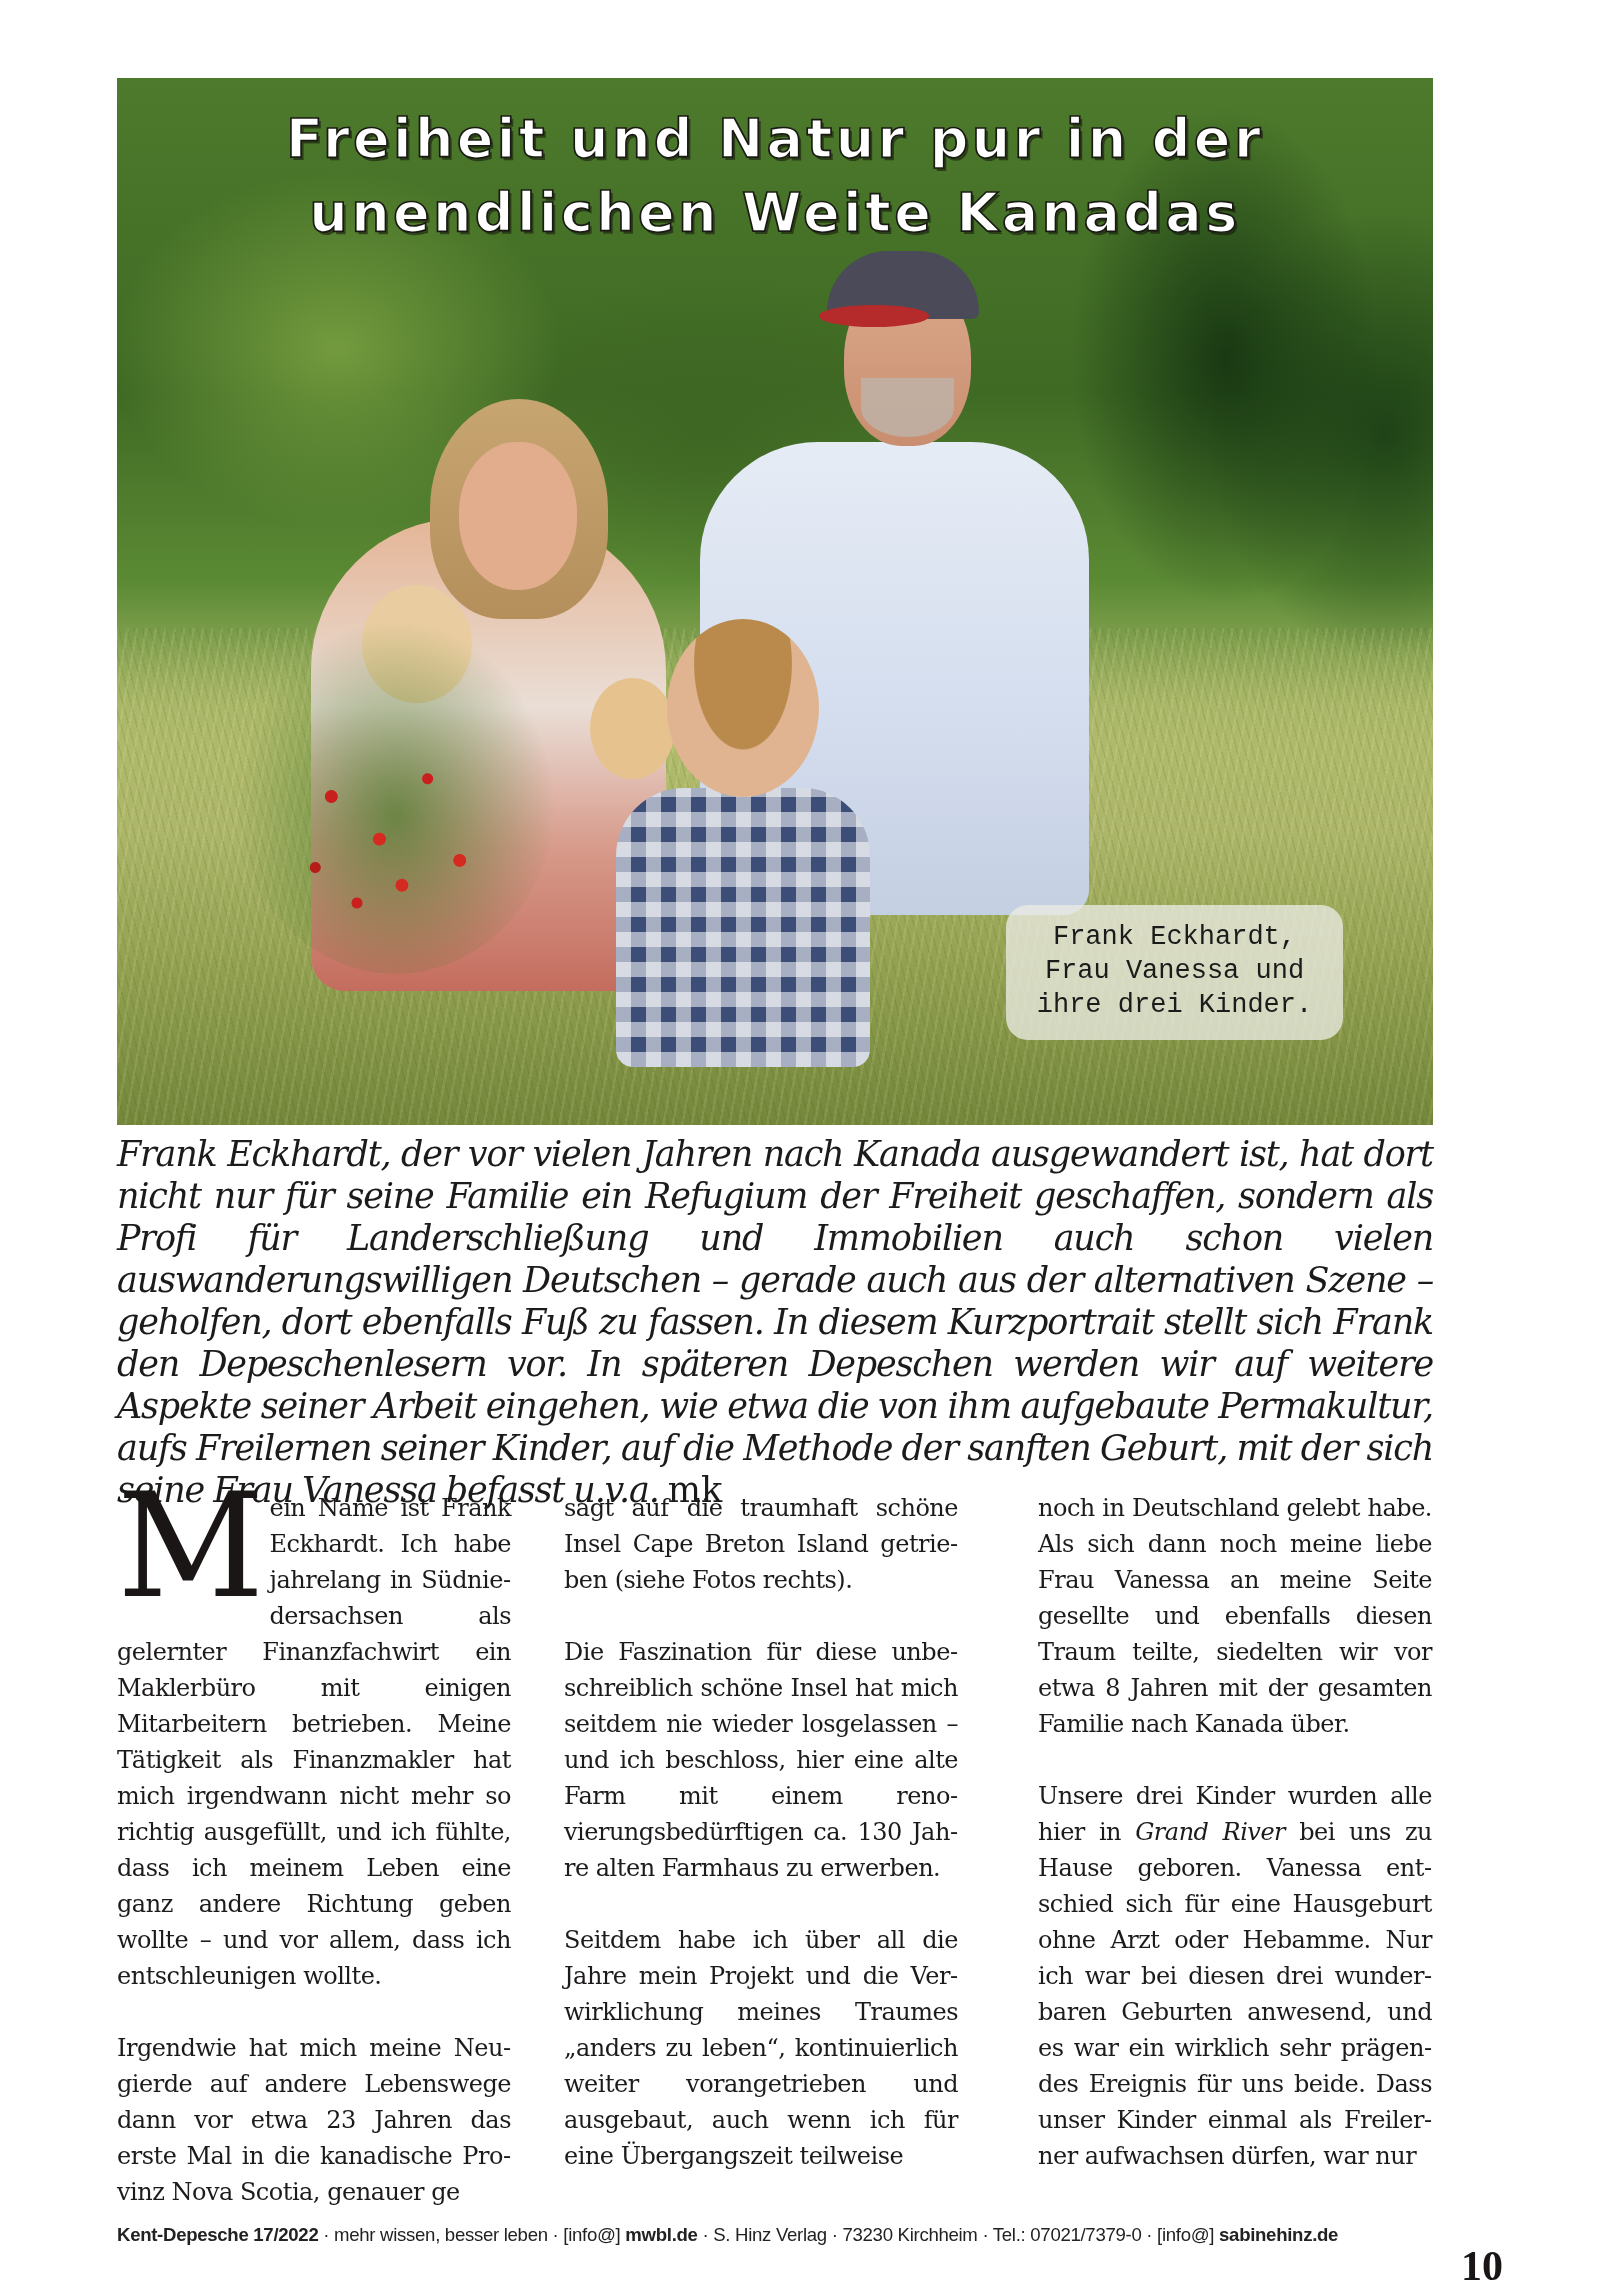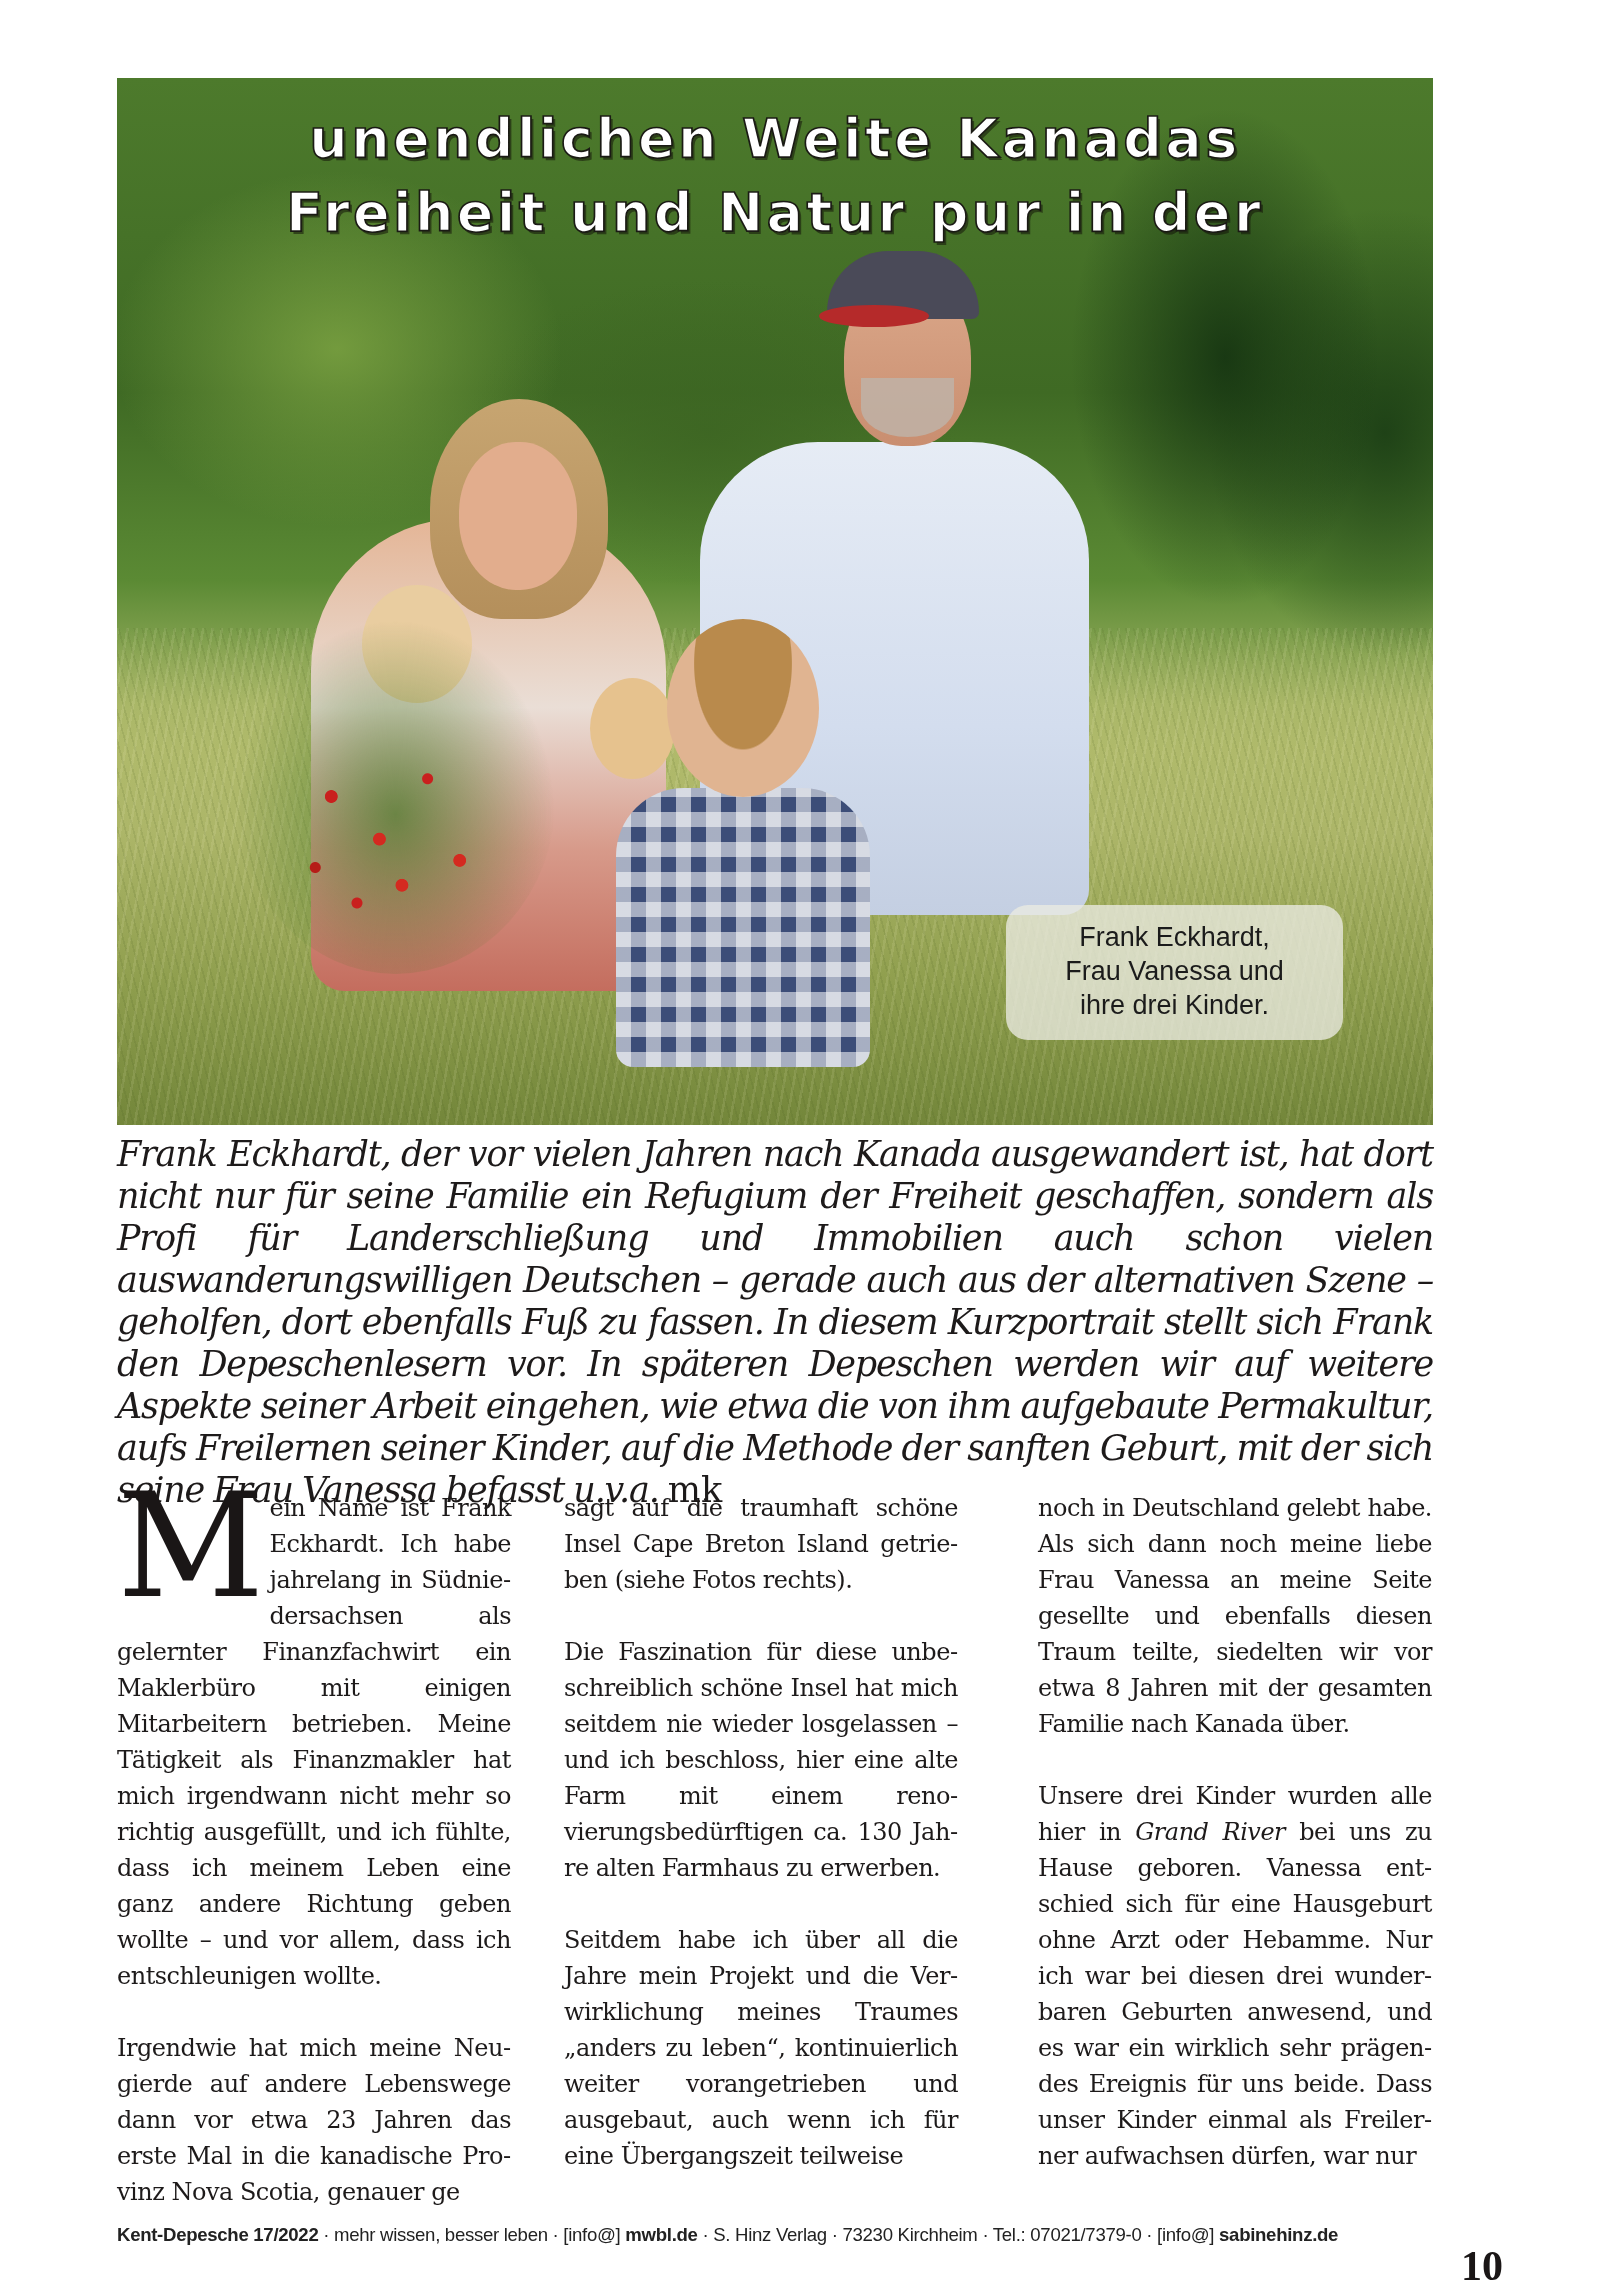--- a/index.html
+++ b/index.html
@@ -70,21 +70,21 @@
       font-family: "DejaVu Sans", sans-serif; font-weight: bold;
       font-size: 54px; line-height: 74px; letter-spacing: 3.4px;
       color: #ffffff;
       -webkit-text-stroke: 1.7px #1a1a14;
       text-shadow: 2.5px 2.5px 0 rgba(20,20,10,0.55);
     }
     .photo-caption {
       position: absolute; left: 889px; top: 827px; width: 337px; height: 135px;
       border-radius: 22px;
       background: rgba(235,235,225,0.78);
-      font-family: Liberation Sans, sans-serif; font-size: 27px; line-height: 34px;
+      font-family: Liberation Mono, monospace; font-size: 27px; line-height: 34px;
       color: #1b1b1b; text-align: center;
       padding-top: 15px;
     }
     .photo-caption span { display: block; }
 
     
     .intro {
       position: absolute; left: 117px; top: 1133px; width: 1316px;
       font-family: "DejaVu Serif", serif; font-style: italic; font-size: 35px; line-height: 42px;
       letter-spacing: -1.2px; word-spacing: -0.8px;
@@ -135,22 +135,22 @@
   <div class="fig woman-body"></div>
   <div class="fig woman-hair"></div>
   <div class="fig woman-face"></div>
   <div class="fig baby-head"></div>
   <div class="fig bush"></div>
   <div class="fig toddler-head"></div>
   <div class="fig boy-shirt"></div>
   <div class="fig boy-head"></div>
 
   <h1 class="headline">
+    <span style="display:block">Freiheit und Natur pur in der</span>
     <span style="display:block">unendlichen Weite Kanadas</span>
-    <span style="display:block">Freiheit und Natur pur in der</span>
   </h1>
 
   <div class="photo-caption">
     <span>Frank Eckhardt,</span>
     <span>Frau Vanessa und</span>
     <span>ihre drei Kinder.</span>
   </div>
 </div>
 
 <p class="intro"><span>Frank Eckhardt, der vor vielen Jahren nach Kanada ausgewandert ist, hat dort nicht nur für seine Familie ein Refugium der Freiheit geschaffen, sondern als Profi für Landerschließung und Immobilien auch schon vielen auswanderungswilligen Deutschen – gerade auch aus der alternativen Szene – geholfen, dort ebenfalls Fuß zu fassen. In diesem Kurzportrait stellt sich Frank den Depeschenlesern vor. In späteren Depeschen werden wir auf weitere Aspekte seiner Arbeit eingehen, wie etwa die von ihm aufgebaute Permakultur, aufs Freilernen seiner Kinder, auf die Methode der sanften Geburt, mit der sich seine Frau Vanessa befasst u.v.a.</span> <span class="sig">mk</span></p>

